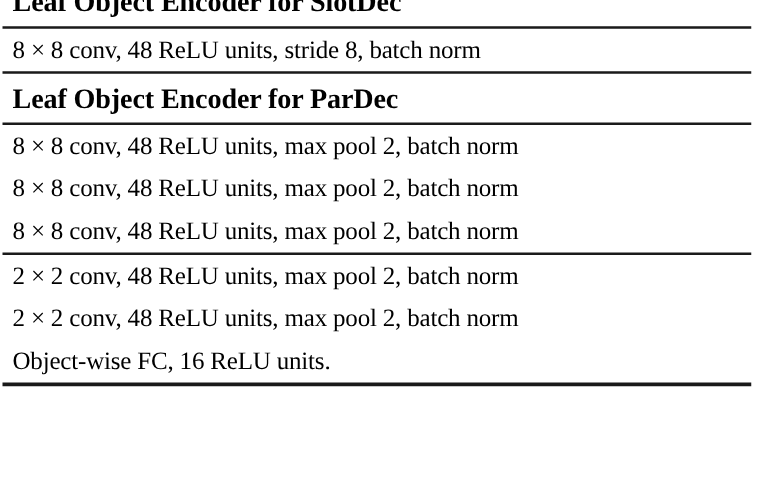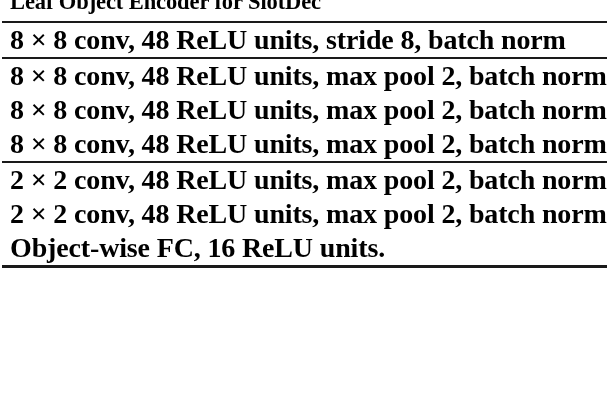--- a/index.html
+++ b/index.html
@@ -44,22 +44,22 @@
     height: 39px;
     font-weight: bold;
     font-size: 22.5px;
     line-height: 39px;
     padding-left: 8px;
     letter-spacing: -0.1px;
   }
 
   .row-body td {
     height: 34px;
-    font-weight: bold;
-    font-size: 28px;
+    font-weight: normal;
+    font-size: 20px;
     line-height: 34px;
     padding-left: 8px;
     letter-spacing: -0.15px;
     white-space: nowrap;
   }
 
   
   .rule-top td      { border-top: 2.6px solid #1a1a1a; }
   .rule-mid td      { border-top: 2.6px solid #1a1a1a; }
   .rule-bottom td   { border-top: 3.2px solid #1a1a1a; }
@@ -75,20 +75,23 @@
   <table class="arch-table">
     <tbody>
 
       <tr class="row-header">
         <td>Leaf Object Encoder for SlotDec</td>
       </tr>
       <tr class="row-body rule-top">
         <td>8 × 8 conv, 48 ReLU units, stride 8, batch norm</td>
       </tr>
 
+      <tr class="row-header rule-mid">
+        <td>Leaf Object Encoder for ParDec</td>
+      </tr>
       <tr class="row-body rule-top">
         <td>8 × 8 conv, 48 ReLU units, max pool 2, batch norm</td>
       </tr>
       <tr class="row-body">
         <td>8 × 8 conv, 48 ReLU units, max pool 2, batch norm</td>
       </tr>
       <tr class="row-body">
         <td>8 × 8 conv, 48 ReLU units, max pool 2, batch norm</td>
       </tr>
 

